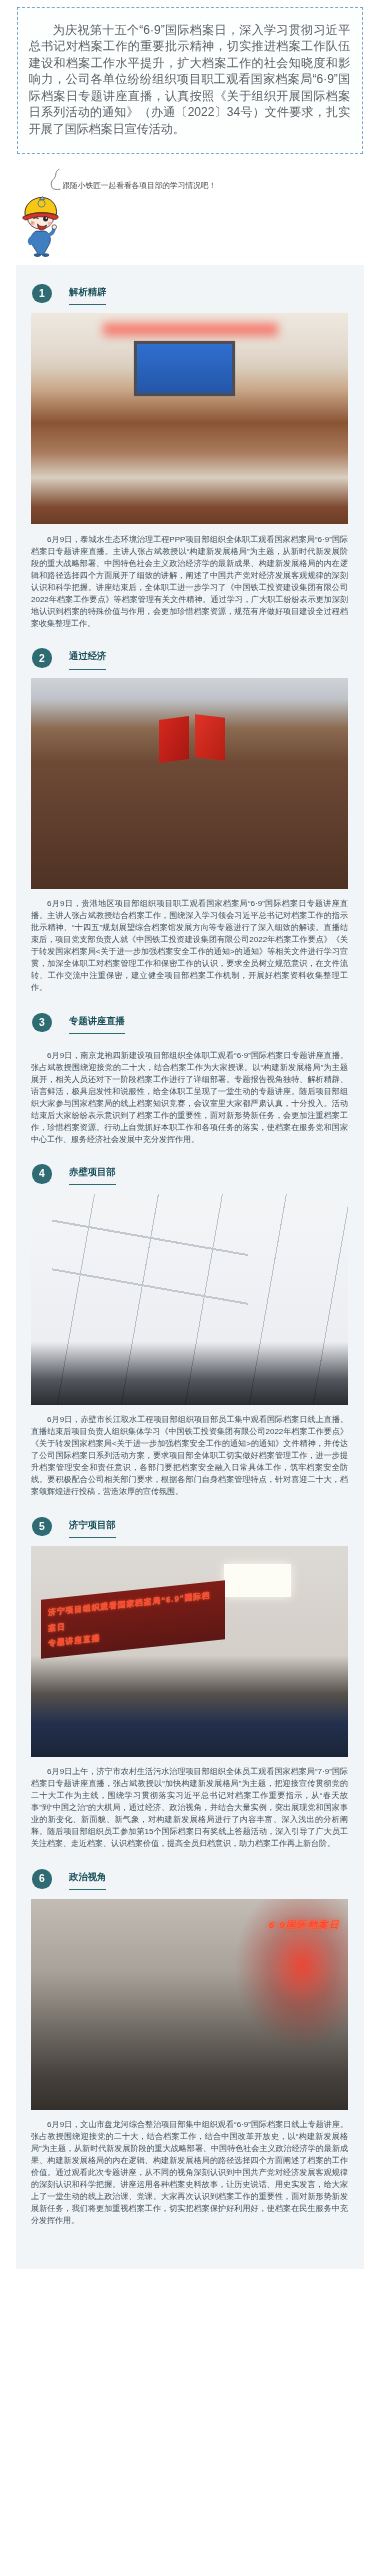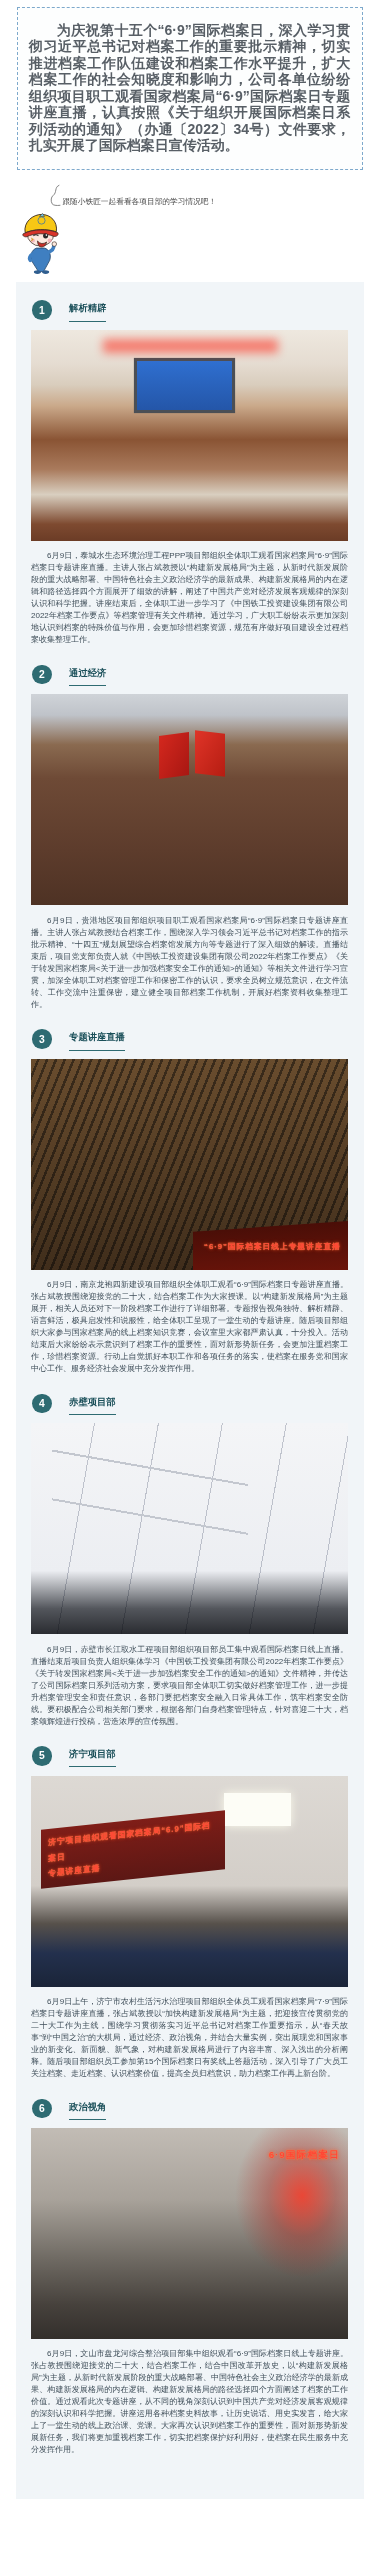--- a/index.html
+++ b/index.html
@@ -1,20 +1,20 @@
 <!DOCTYPE html>
 <html style="font-size:8.2px"><head>
 <meta charset="utf-8">
 <style>
   html,body{margin:0;padding:0;background:#ffffff;}
   body{width:379px;font-family:"Liberation Sans","DejaVu Sans",sans-serif;-webkit-font-smoothing:antialiased;}
 
   
   .intro-box{margin:7.2px 16.5px 0;border:0.5px dashed #7ea9cc;background:#fdfefe;padding:13.4px 11.3px 15.5px;}
-  .intro-text{color:#585f66;font-size:14px;line-height:16.5px;text-align:justify;text-indent:2em;margin:0;font-weight:bold;}
+  .intro-text{color:#585f66;font-size:12px;line-height:16.5px;text-align:justify;text-indent:2em;margin:0;}
 
   
   .bubble-row{display:flex;align-items:flex-end;margin:17.5px 0 0 49px;}
   .brace{width:13.4px;height:23px;flex:0 0 auto;margin-top:-3.1px;}
   .bubble-text{color:#4a4a4a;font-size:7.7px;line-height:11.3px;margin-top:1px;}
   .mascot{margin:3.1px 0 0 15.5px;width:49px;height:63px;}
 
   
   .panel{margin:6.2px 15.5px 0;background:#f1f5f8;padding:3.1px 0 17.5px;}
 
@@ -56,21 +56,21 @@
        repeating-linear-gradient(100deg,transparent 0 62px,#c9ccd4 62px 63px);background-blend-mode:multiply;}
   .p4::before{content:"";position:absolute;left:20.6px;top:15.5px;width:196px;height:108px;
        background:repeating-linear-gradient(10deg,transparent 0 46px,#c3c7cf 46px 48px);}
 
   .p5{background:linear-gradient(180deg,#ddd9d4 0%,#d3cec8 52%,#57514b 70%,#23304d 84%,#1a2438 100%);}
   .p5::before{content:"";position:absolute;right:57px;top:17.5px;width:67px;height:33px;
        background:#fdfdf6;box-shadow:0 0 9.3px rgba(255,255,240,.9);}
   .p5 .led{left:10.3px;top:44px;width:170px;font-size:7.7px;line-height:15.5px;white-space:pre-line;
        background:linear-gradient(180deg,rgba(120,14,8,.92),rgba(82,8,5,.92));padding:6.2px 7.2px;transform:skewY(-6deg);}
 
-  .p6{background:linear-gradient(180deg,#c2bcb5 0%,#a8a29a 34%,#6f6a63 62%,#46413c 84%,#332f2b 100%);}
+  .p6{background:linear-gradient(180deg,#c2bcb5 0%,#a8a29a 34%,#6f6a63 62%,#46413c 84%,#332f2b 100%);font-style:italic;}
   .p6::before{content:"";position:absolute;right:-20.6px;top:-15.5px;width:134px;height:165px;
        background:radial-gradient(closest-side,rgba(255,40,20,.75),rgba(180,20,10,.35),transparent);}
   .p6 .led{right:8.2px;top:20.6px;font-size:9.8px;}
 </style>
 </head>
 <body>
 
 
 
 
@@ -125,23 +125,20 @@
     </div>
     <div class="photo p2" title="职工在会议桌前做记录，桌上摆放党旗和国旗"></div>
     <p class="sec-body">6月9日，贵港地区项目部组织项目职工观看国家档案局“6·9”国际档案日专题讲座直播。主讲人张占斌教授结合档案工作，围绕深入学习领会习近平总书记对档案工作的指示批示精神、“十四五”规划展望综合档案馆发展方向等专题进行了深入细致的解读。直播结束后，项目党支部负责人就《中国铁工投资建设集团有限公司2022年档案工作要点》《关于转发国家档案局&lt;关于进一步加强档案安全工作的通知&gt;的通知》等相关文件进行学习宣贯，加深全体职工对档案管理工作和保密工作的认识，要求全员树立规范意识，在文件流转、工作交流中注重保密，建立健全项目部档案工作机制，开展好档案资料收集整理工作。</p>
   </section>
 
   <section>
     <div class="sec-head">
       <div class="badge">3</div>
       <h2 class="sec-title">专题讲座直播</h2>
     </div>
-    <div class="photo p3" title="会议室木格栅天花板与红色LED屏">
-      <div class="led">“6·9”国际档案日线上专题讲座直播</div>
-    </div>
     <p class="sec-body">6月9日，南京龙袍四新建设项目部组织全体职工观看“6·9”国际档案日专题讲座直播。张占斌教授围绕迎接党的二十大，结合档案工作为大家授课。以“构建新发展格局”为主题展开，相关人员还对下一阶段档案工作进行了详细部署。专题报告视角独特、解析精辟、语言鲜活，极具启发性和说服性，给全体职工呈现了一堂生动的专题讲座。随后项目部组织大家参与国家档案局的线上档案知识竞赛，会议室里大家都严肃认真，十分投入。活动结束后大家纷纷表示意识到了档案工作的重要性，面对新形势新任务，会更加注重档案工作，珍惜档案资源。行动上自觉抓好本职工作和各项任务的落实，使档案在服务党和国家中心工作、服务经济社会发展中充分发挥作用。</p>
   </section>
 
   <section>
     <div class="sec-head">
       <div class="badge">4</div>
       <h2 class="sec-title">赤壁项目部</h2>
     </div>
     <div class="photo p4" title="明亮的会议室天花板灯光"></div>
     <p class="sec-body">6月9日，赤壁市长江取水工程项目部组织项目部员工集中观看国际档案日线上直播。直播结束后项目负责人组织集体学习《中国铁工投资集团有限公司2022年档案工作要点》《关于转发国家档案局&lt;关于进一步加强档案安全工作的通知&gt;的通知》文件精神，并传达了公司国际档案日系列活动方案，要求项目部全体职工切实做好档案管理工作，进一步提升档案管理安全和责任意识，各部门要把档案安全融入日常具体工作，筑牢档案安全防线。要积极配合公司相关部门要求，根据各部门自身档案管理特点，针对喜迎二十大，档案颂辉煌进行投稿，营造浓厚的宣传氛围。</p>

